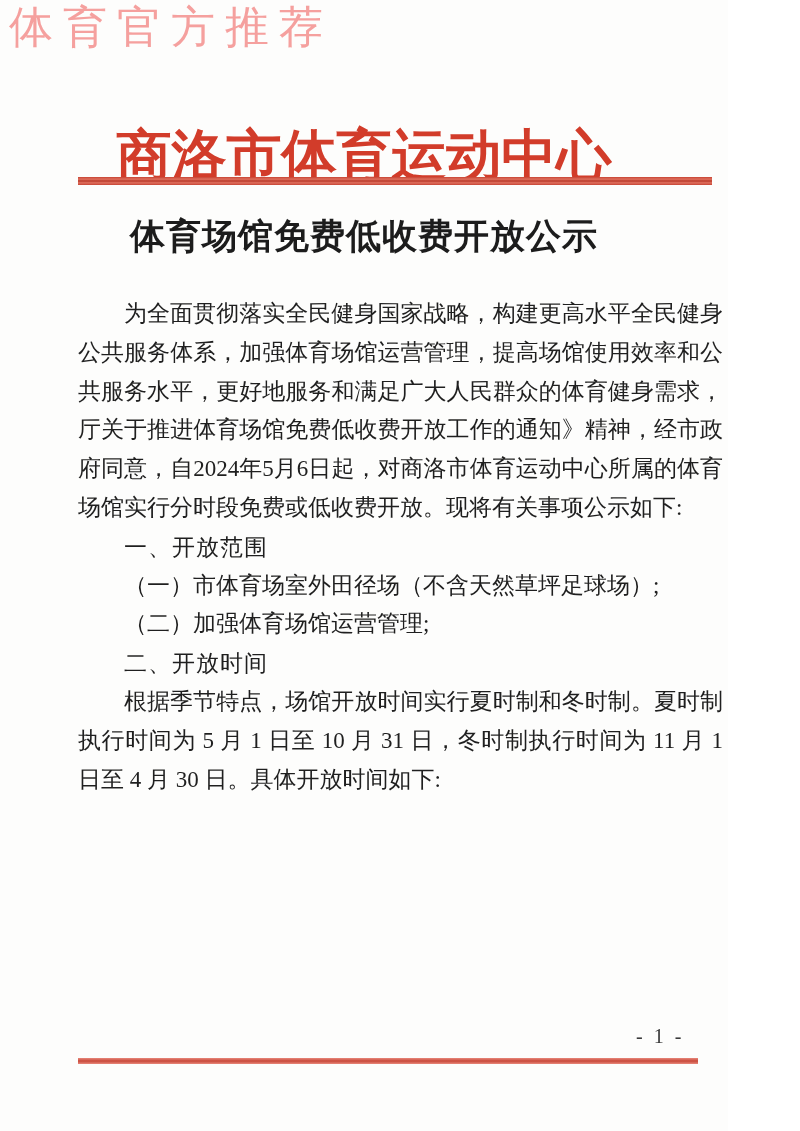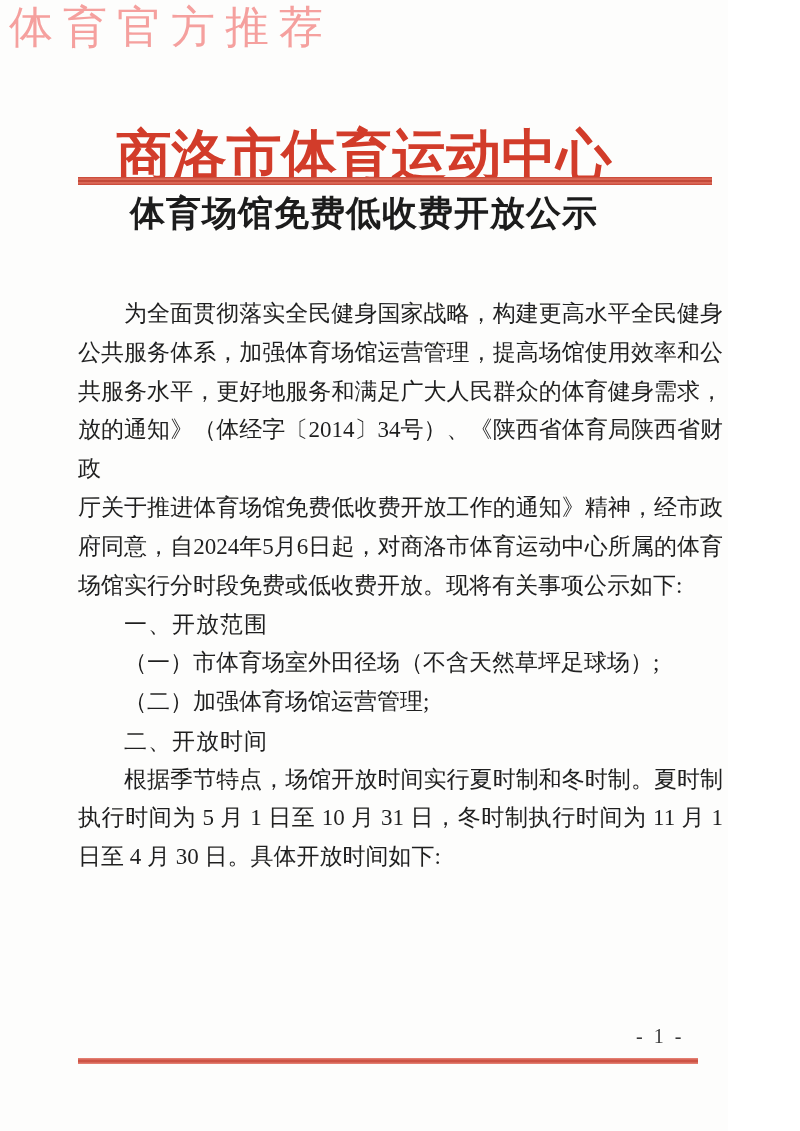--- a/index.html
+++ b/index.html
@@ -40,21 +40,21 @@
     margin-top:36px;
   }
   .header-rule{
     position:absolute;left:78px;top:177px;
     width:634px;height:8px;
     background:linear-gradient(to bottom,
       var(--rule-red) 0%, var(--rule-red-light) 28%,
       #b93a2a 50%, var(--rule-red-light) 72%, var(--rule-red) 100%);
   }
   .doc-title{
-    position:absolute;left:0;top:195px;width:100%;
+    position:absolute;left:0;top:218px;width:100%;
     text-align:center;
     font-size:35px;line-height:1.1;
     font-weight:700;
     color:#1c1c1c;
     letter-spacing:1px;
     white-space:nowrap;
   }
   .body-text{
     position:absolute;left:78px;top:295px;
     width:645px;
@@ -99,21 +99,20 @@
   <div class="org-name">商洛市体育运动中心</div>
 
   <div class="header-rule"></div>
 
   <div class="doc-title">体育场馆免费低收费开放公示</div>
 
   <div class="body-text" id="body-text">
       <div class="ln fill indent">为全面贯彻落实全民健身国家战略，构建更高水平全民健身</div>
       <div class="ln fill">公共服务体系，加强体育场馆运营管理，提高场馆使用效率和公</div>
       <div class="ln fill">共服务水平，更好地服务和满足广大人民群众的体育健身需求，</div>
-      <div class="ln fill">放的通知》（体经字〔2014〕34号）、《陕西省体育局陕西省财政</div>
       <div class="ln fill">厅关于推进体育场馆免费低收费开放工作的通知》精神，经市政</div>
       <div class="ln fill">府同意，自2024年5月6日起，对商洛市体育运动中心所属的体育</div>
       <div class="ln">场馆实行分时段免费或低收费开放。现将有关事项公示如下:</div>
       <div class="ln heading">一、开放范围</div>
       <div class="ln indent">（一）市体育场室外田径场（不含天然草坪足球场）;</div>
       <div class="ln indent">（二）加强体育场馆运营管理;</div>
       <div class="ln heading">二、开放时间</div>
       <div class="ln fill indent">根据季节特点，场馆开放时间实行夏时制和冬时制。夏时制</div>
       <div class="ln fill">执行时间为 5 月 1 日至 10 月 31 日，冬时制执行时间为 11 月 1</div>
       <div class="ln">日至 4 月 30 日。具体开放时间如下:</div>

